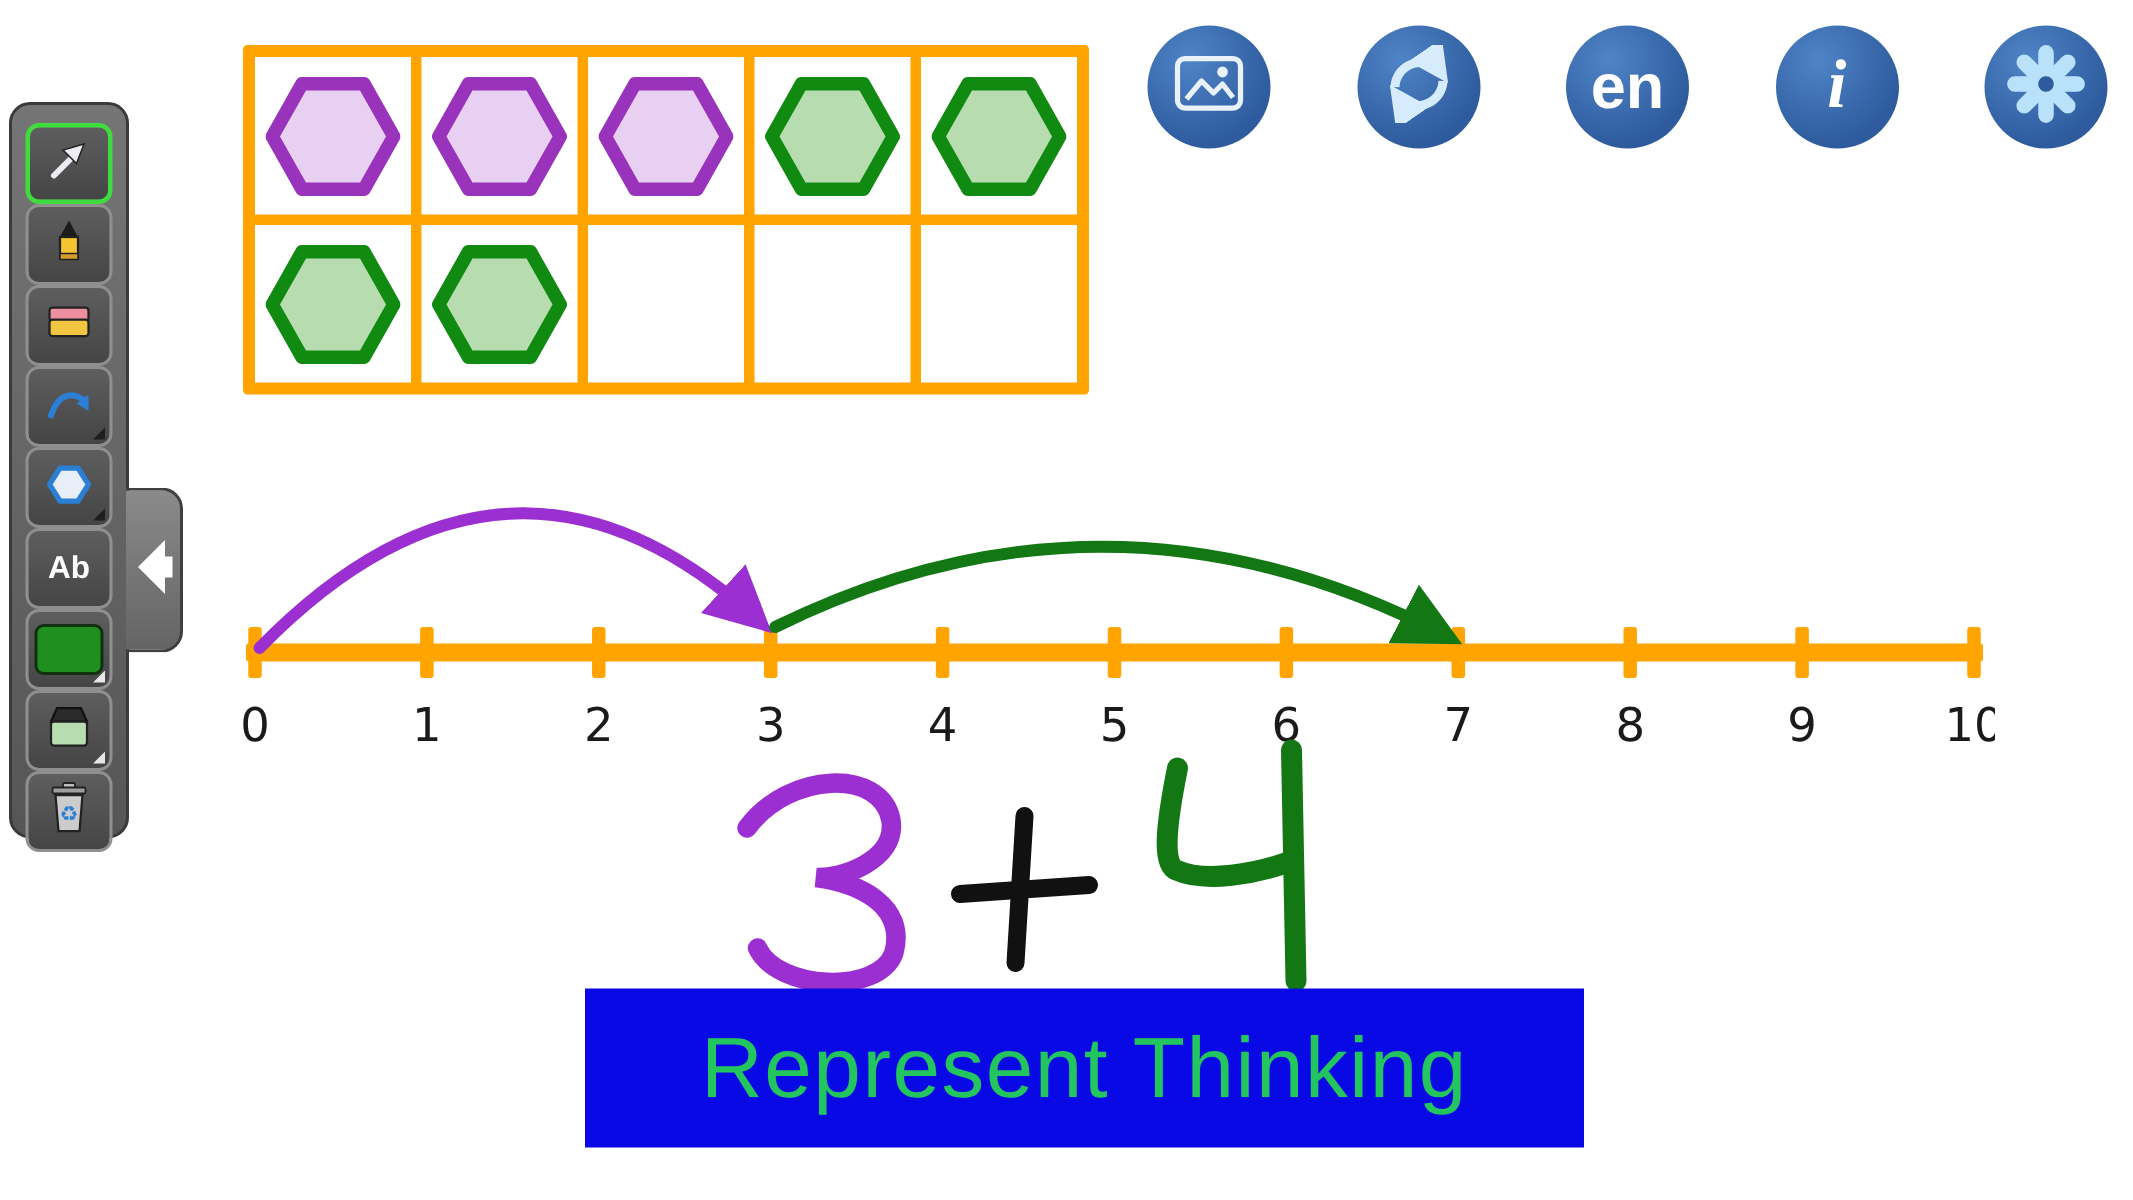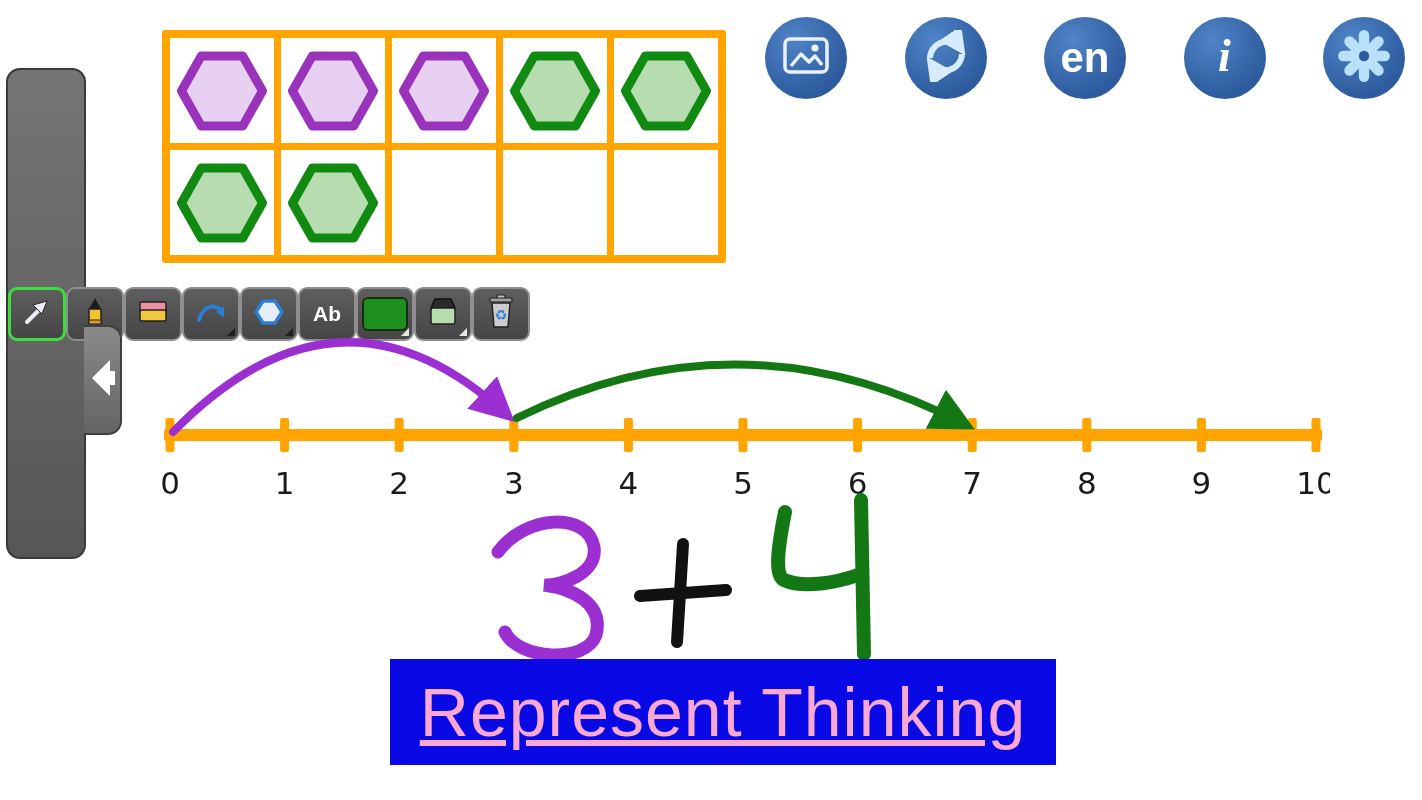--- a/index.html
+++ b/index.html
@@ -5,21 +5,21 @@
   html,body{margin:0;padding:0;}
   body{
     width:1422px;height:800px;position:relative;overflow:hidden;
     background:#ffffff;font-family:"Liberation Sans",sans-serif;
   }
   
   .sidebar{
     position:absolute;left:6px;top:68px;width:80px;height:491px;
     background:linear-gradient(180deg,#757575,#565656);
     border:2px solid #3a3a3a;border-radius:14px;
-    display:flex;align-items:center;
+    display:flex;flex-direction:column;align-items:center;
     justify-content:space-between;padding:12px 0;box-sizing:border-box;
   }
   .tool-btn{
     width:58px;height:54px;flex:0 0 auto;position:relative;
     background:linear-gradient(180deg,#5e5e5e,#454545);
     border:2px solid #8f8f8f;border-radius:9px;
     display:flex;align-items:center;justify-content:center;
     box-sizing:border-box;cursor:pointer;
   }
   .tool-btn.selected{border:3px solid #3fdc3f;}
@@ -60,21 +60,21 @@
   .circle-btn .info{font-family:"Liberation Serif",serif;font-style:italic;
     font-weight:bold;font-size:46px;padding-bottom:6px;}
   
   .numberline-wrap{position:absolute;left:150px;top:320px;}
   
   .handwriting{position:absolute;left:478px;top:492px;}
   
   .banner{
     position:absolute;left:390px;top:659px;width:666px;height:106px;
     display:flex;align-items:center;justify-content:center;
-    color:#f9a8d4;font-size:68px;letter-spacing:1px;cursor:pointer;text-decoration:underline;
+    color:#22c55e;font-size:57px;letter-spacing:1px;cursor:pointer;
   }
 </style>
 </head>
 <body>
 
 <div class="sidebar">
 
   <div class="tool-btn selected">
     <span>
       <svg width="32" height="32" viewBox="0 0 32 32">

